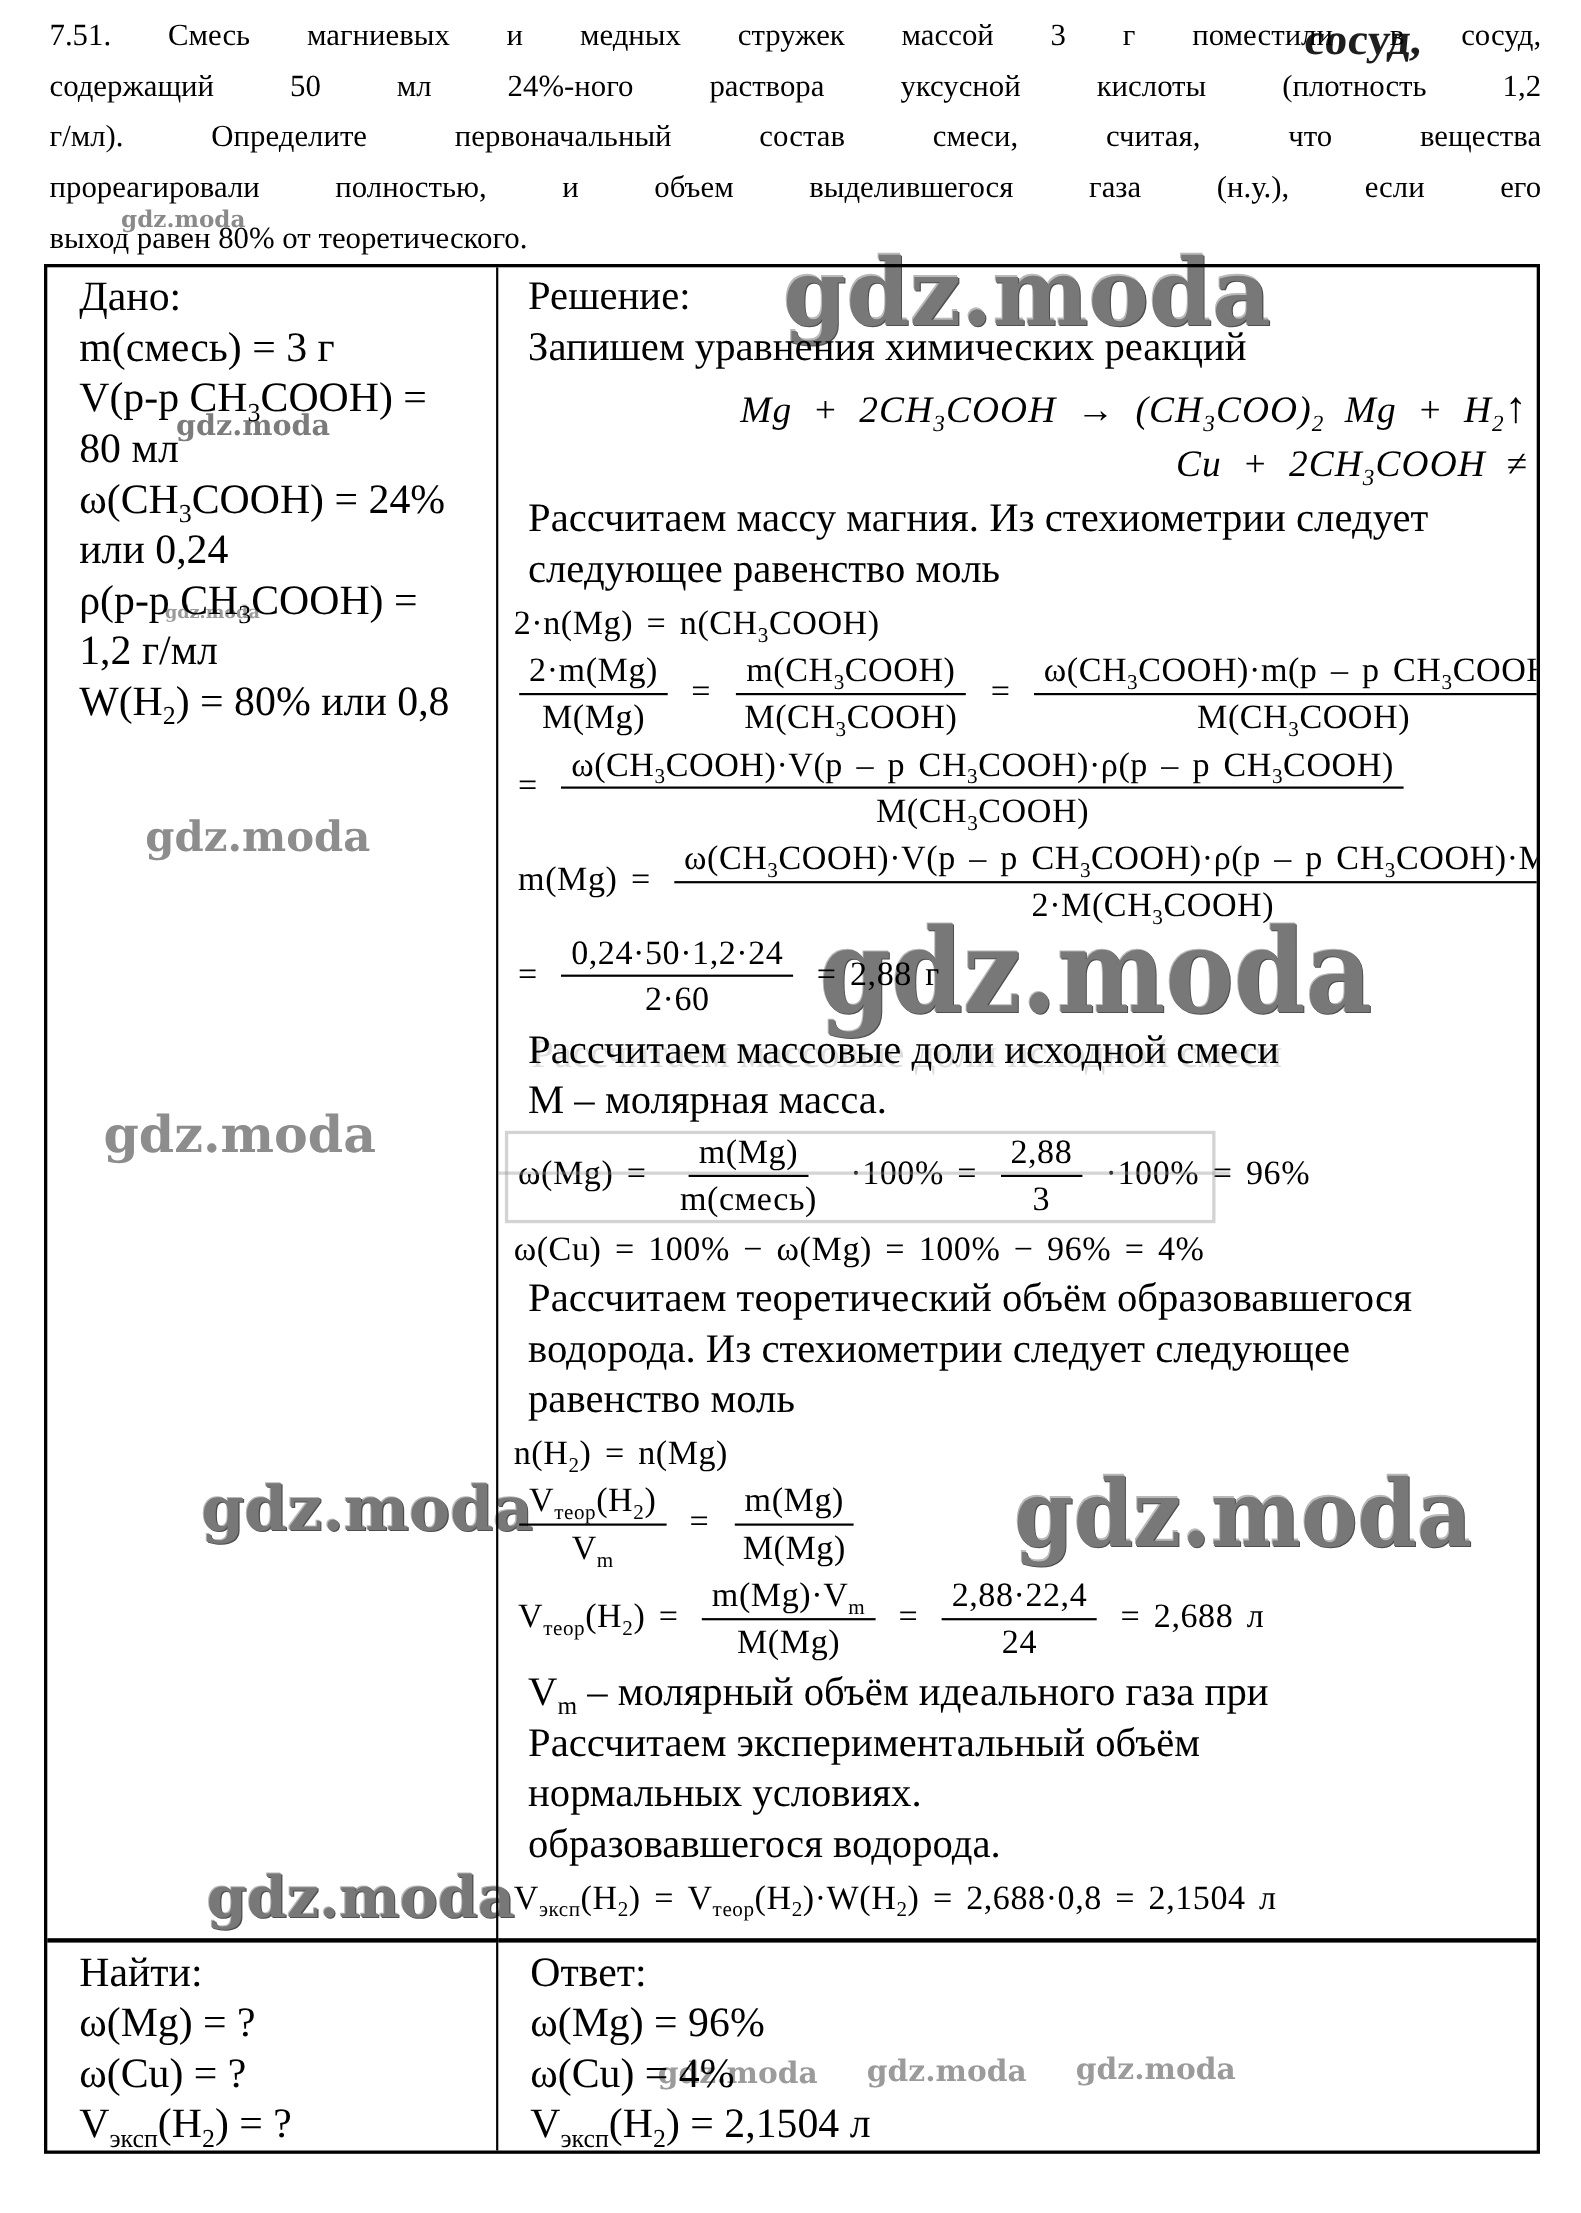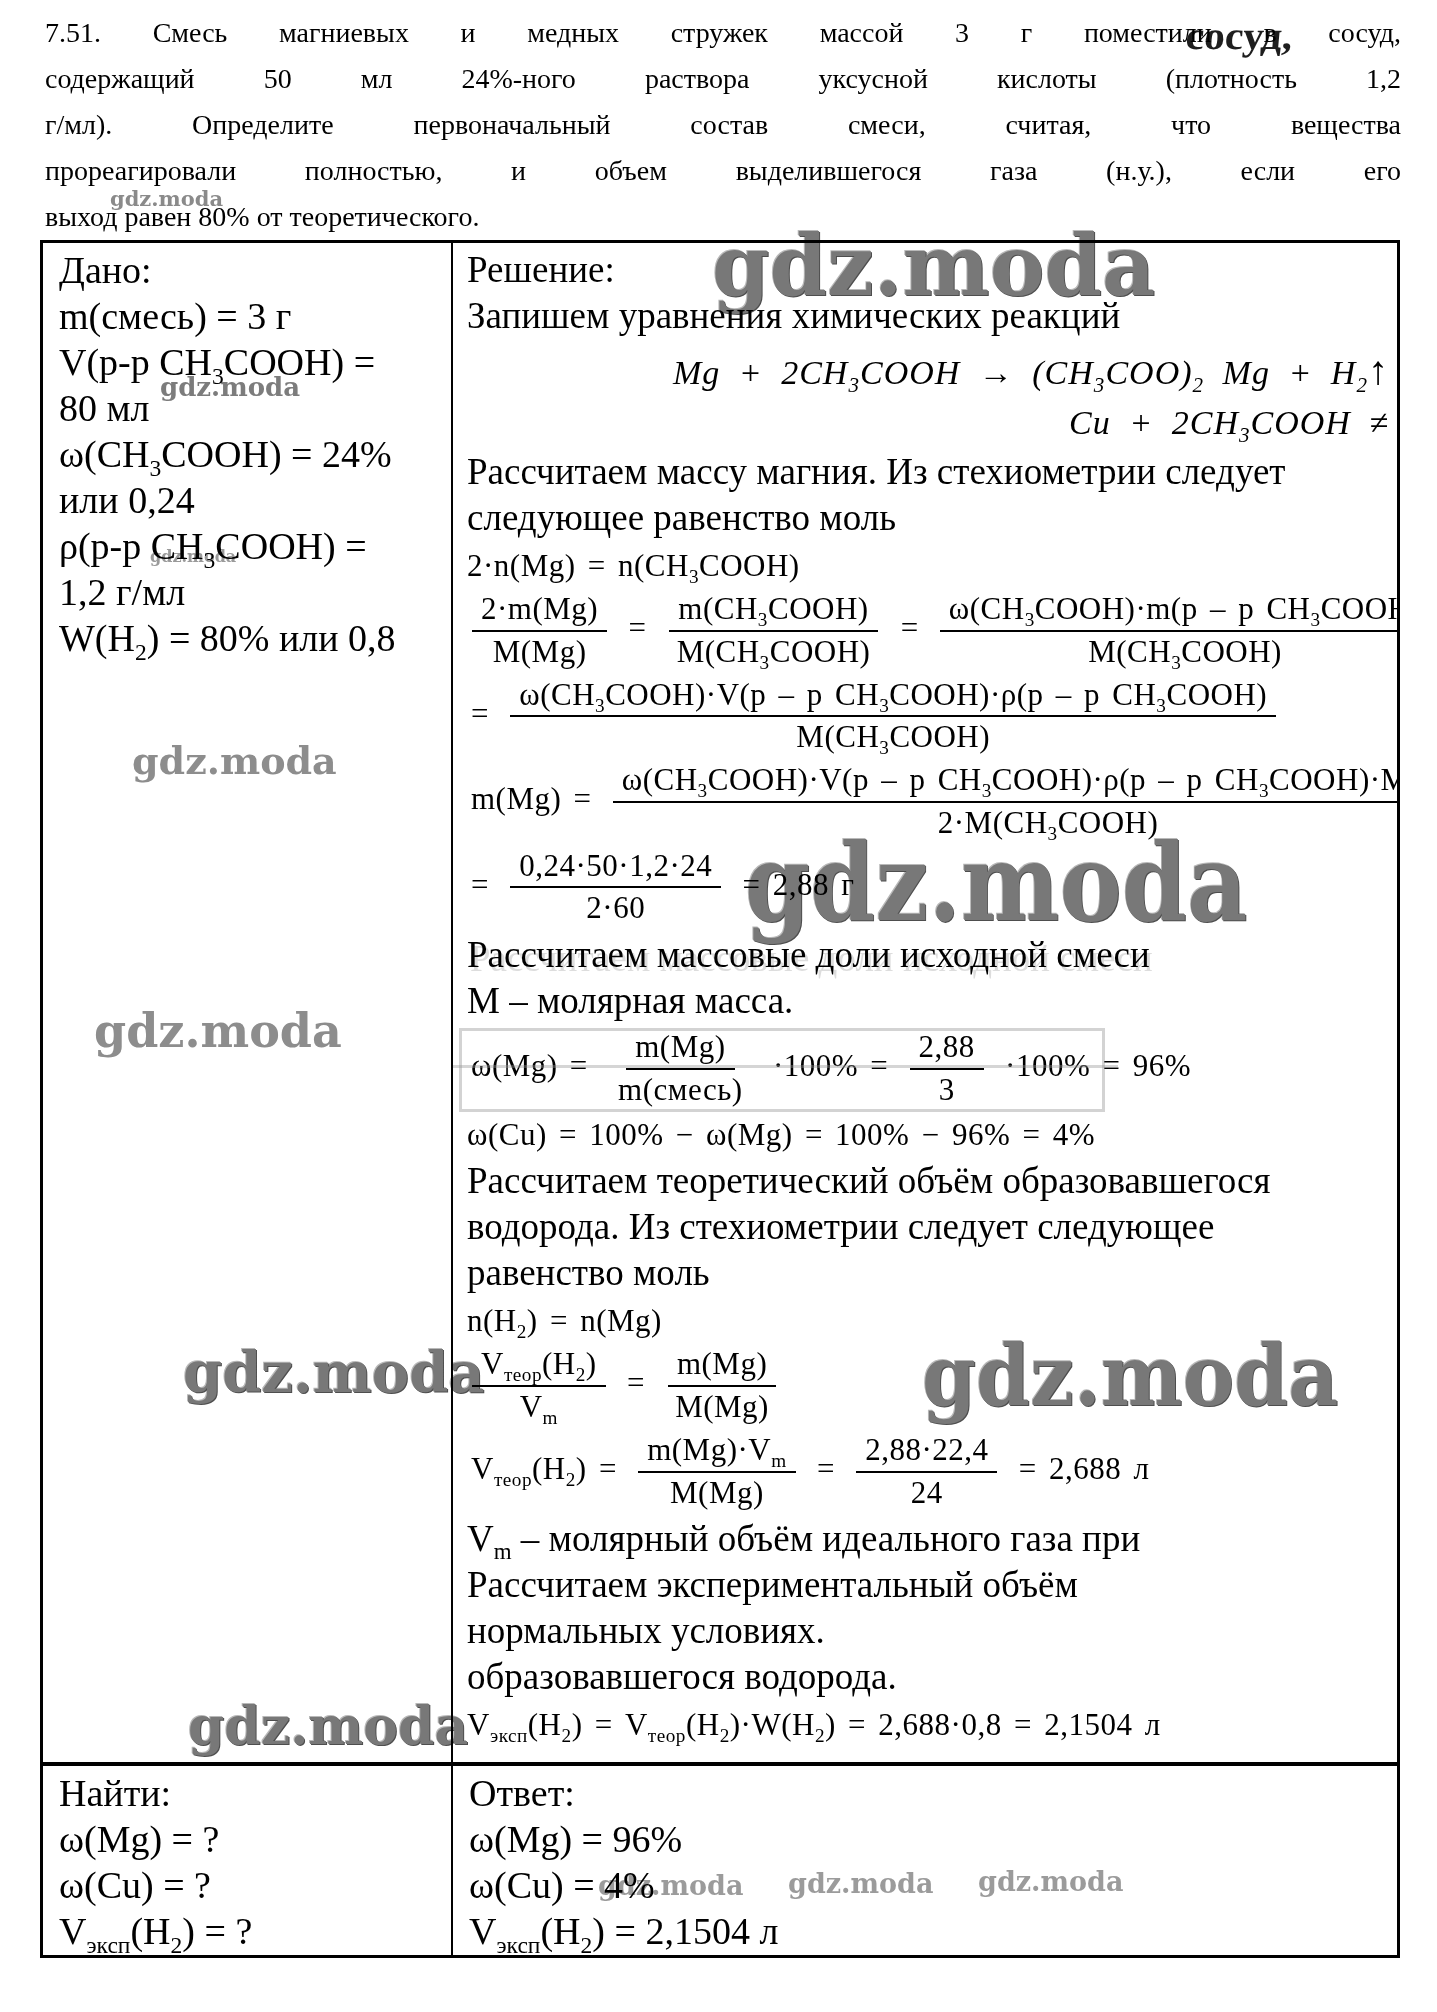--- a/index.html
+++ b/index.html
@@ -34,21 +34,21 @@
 
   
   .probtable{position:absolute;left:40px;top:240px;width:1360px;height:1718px;
              border:3px solid #000;box-sizing:border-box;display:grid;
              grid-template-columns:410px 1fr;grid-template-rows:1523px 1fr;}
   .cell{box-sizing:border-box;overflow:hidden;font-size:38px;line-height:46px;
         padding:4px 8px 0 16px;}
   .c-given{border-right:2px solid #000;border-bottom:4px solid #000;}
   .c-sol{border-bottom:4px solid #000;padding-left:14px;font-size:37px;}
   .c-find{border-right:2px solid #000;}
-  .line{white-space:nowrap;}
+  .line{white-space:nowrap;margin-left:13px;}
 
   
   sub{font-size:62%;line-height:0;}
   .m{font-size:31px;letter-spacing:.5px;word-spacing:4px;white-space:nowrap;}
   .eqbig{font-style:italic;font-size:34px;word-spacing:9px;letter-spacing:1px;
          margin:8px 0 5px;line-height:1.2;white-space:nowrap;text-align:right;}
   .eqline{margin:5px 0 3px;line-height:1.3;}
   .up{font-style:normal;font-size:1.18em;}
   .frline{margin:4px 0;line-height:1.2;white-space:nowrap;}
   .fr{display:inline-flex;flex-direction:column;align-items:center;

